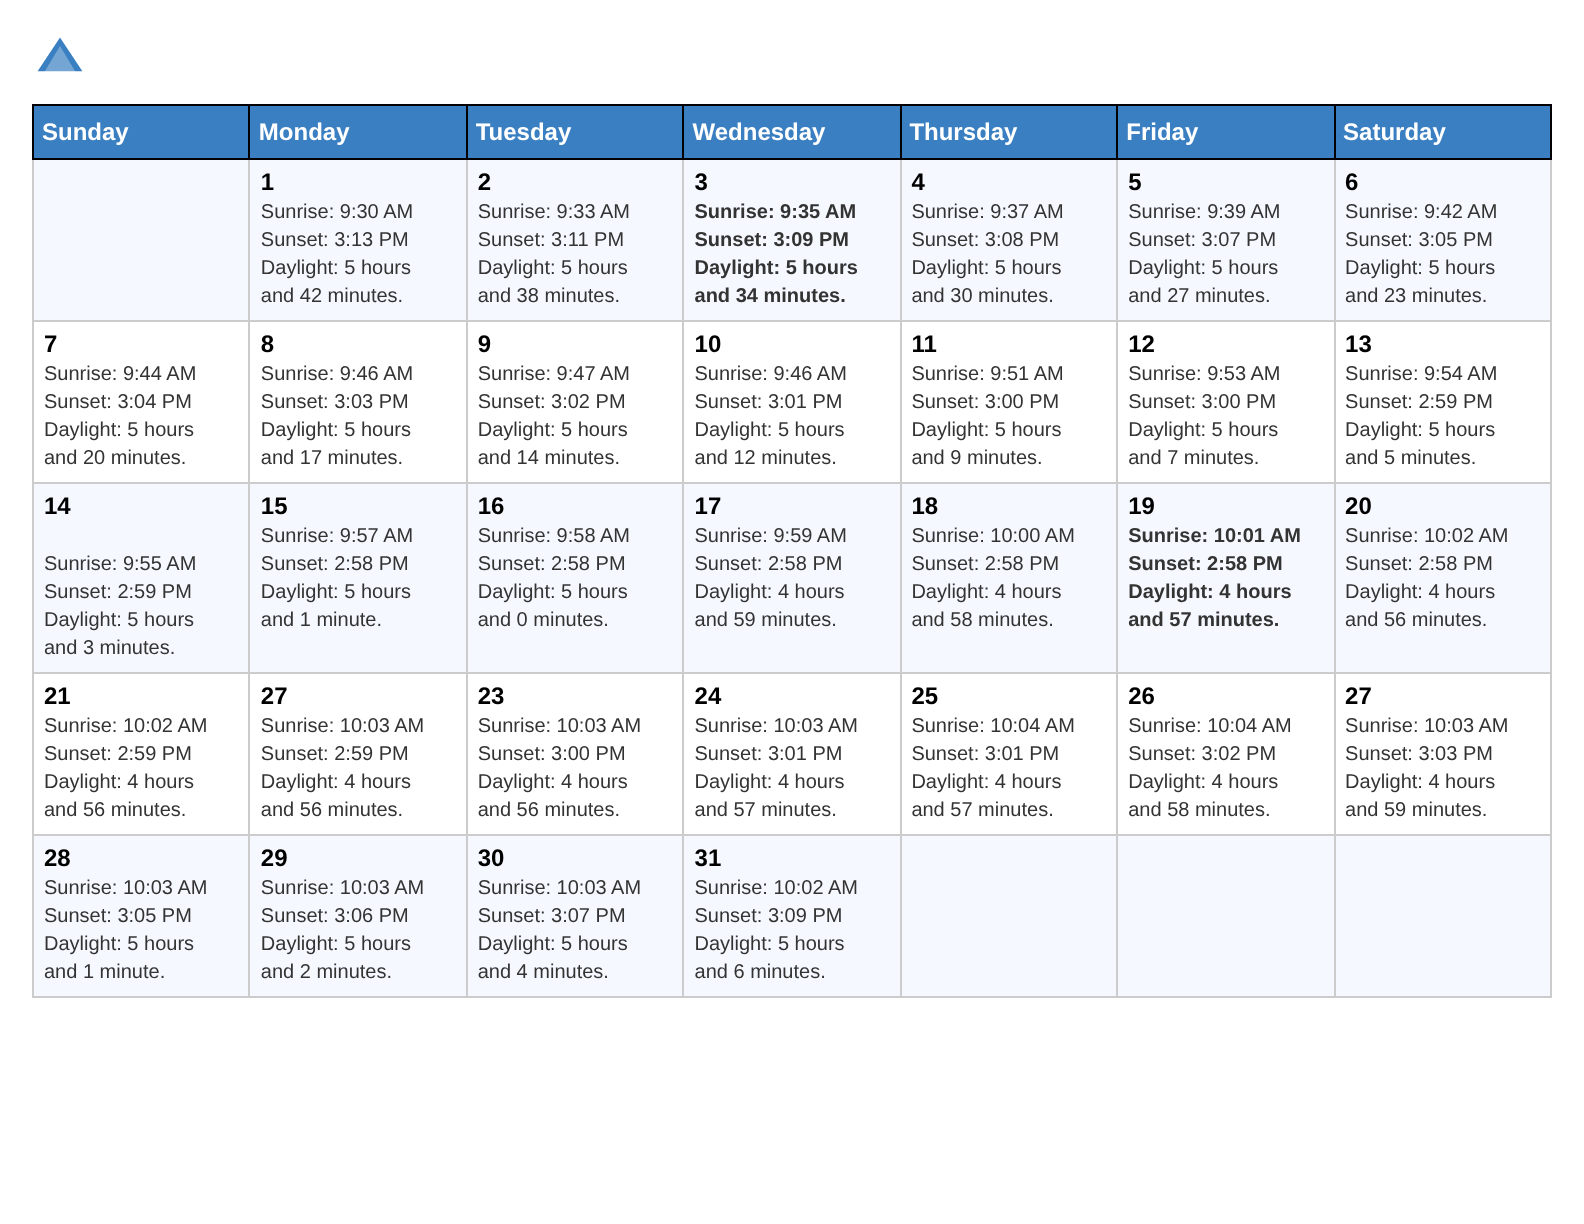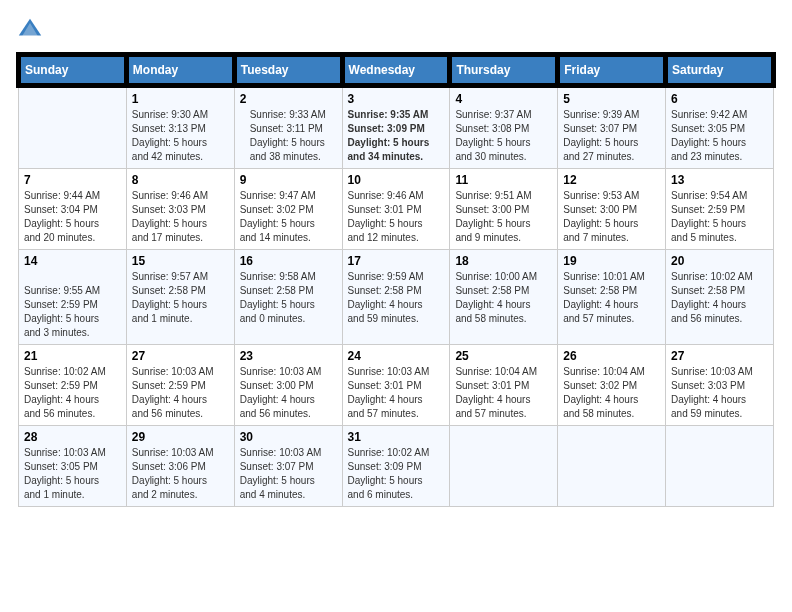--- a/index.html
+++ b/index.html
@@ -49,21 +49,21 @@
       border-collapse: collapse;
       font-size: 11px;
     }
     th {
       background-color: #3a7fc1;
       color: #fff;
       padding: 6px 4px;
       text-align: left;
       font-size: 12px;
       font-weight: bold;
-      border: 5px solid #000000;
+      border: 1px solid #000000;
     }
     td {
       border: 1px solid #ccc;
       vertical-align: top;
       padding: 4px 5px;
       height: 80px;
       width: calc(100% / 7);
     }
     .day-num {
       font-weight: bold;
@@ -118,21 +118,21 @@
         <td class="empty"></td>
         <td>
           <span class="day-num">1</span>
           <div class="day-info" style="white-space: pre-line;">Sunrise: 9:30 AM
 Sunset: 3:13 PM
 Daylight: 5 hours
 and 42 minutes.</div>
         </td>
         <td>
           <span class="day-num">2</span>
-          <div class="day-info" style="white-space: pre-line; margin-left: 10px;">Sunrise: 9:33 AM
+          <div class="day-info" style="white-space: pre-line;">Sunrise: 9:33 AM
 Sunset: 3:11 PM
 Daylight: 5 hours
 and 38 minutes.</div>
         </td>
         <td>
           <span class="day-num">3</span>
           <div class="day-info" style="white-space: pre-line; font-weight: bold;">Sunrise: 9:35 AM
 Sunset: 3:09 PM
 Daylight: 5 hours
 and 34 minutes.</div>
@@ -241,21 +241,21 @@
         </td>
         <td>
           <span class="day-num">18</span>
           <div class="day-info" style="white-space: pre-line;">Sunrise: 10:00 AM
 Sunset: 2:58 PM
 Daylight: 4 hours
 and 58 minutes.</div>
         </td>
         <td>
           <span class="day-num">19</span>
-          <div class="day-info" style="white-space: pre-line;">Sunrise: 10:01 AM
+          <div class="day-info" style="white-space: pre-line; font-weight: bold;">Sunrise: 10:01 AM
 Sunset: 2:58 PM
 Daylight: 4 hours
 and 57 minutes.</div>
         </td>
         <td>
           <span class="day-num">20</span>
           <div class="day-info" style="white-space: pre-line;">Sunrise: 10:02 AM
 Sunset: 2:58 PM
 Daylight: 4 hours
 and 56 minutes.</div>

